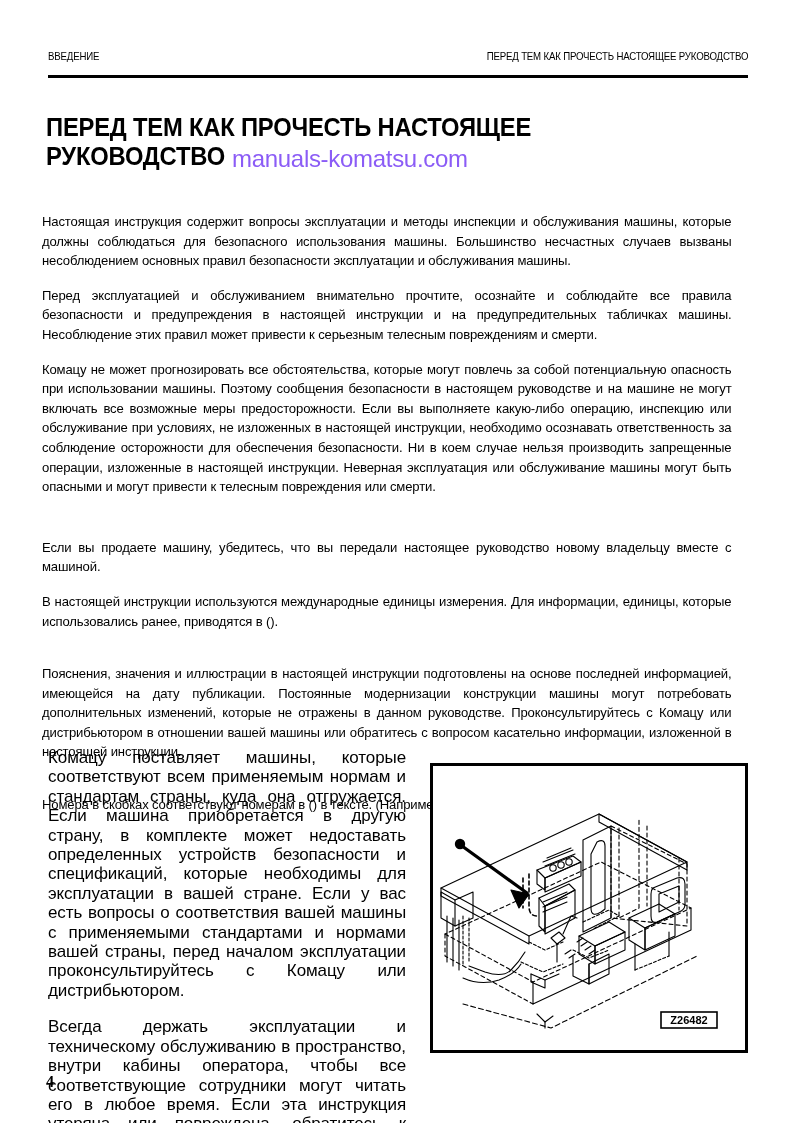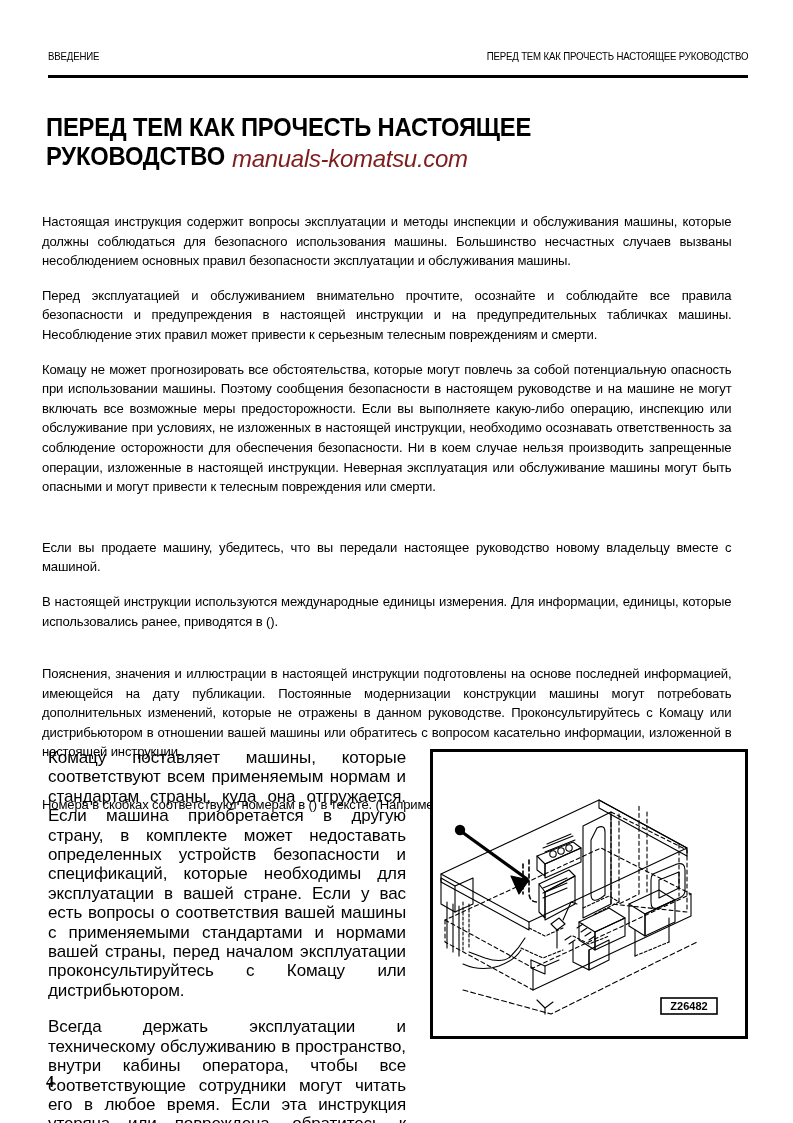--- a/index.html
+++ b/index.html
@@ -63,24 +63,23 @@
     transform: scaleX(0.95);
     transform-origin: left top;
   }
 
   
   .watermark {
     position: absolute;
     left: 232px;
     top: 145px;
     font-size: 24px;
-    color: #7f1d1d;
+    color: #8b5cf6;
     letter-spacing: -0.3px;
     white-space: nowrap;
-    font-style: italic;
   }
 
   
   .body-col {
     position: absolute;
     left: 42px;
     top: 180px;
     width: 700px;
     margin-top: 32px;
   }
@@ -117,21 +116,21 @@
     text-align: justify;
     letter-spacing: -0.1px;
     margin: 0 0 17px 0;
   }
   .bpara:last-child { margin-bottom: 4px; }
 
   
   .figure-box {
     position: absolute;
     left: 382px;
-    top: 1px;
+    top: 15px;
     width: 318px;
     height: 290px;
     border: 3px solid #000000;
     background: #ffffff;
     box-sizing: border-box;
   }
   .figure-box svg {
     display: block;
     width: 100%;
     height: 100%;

